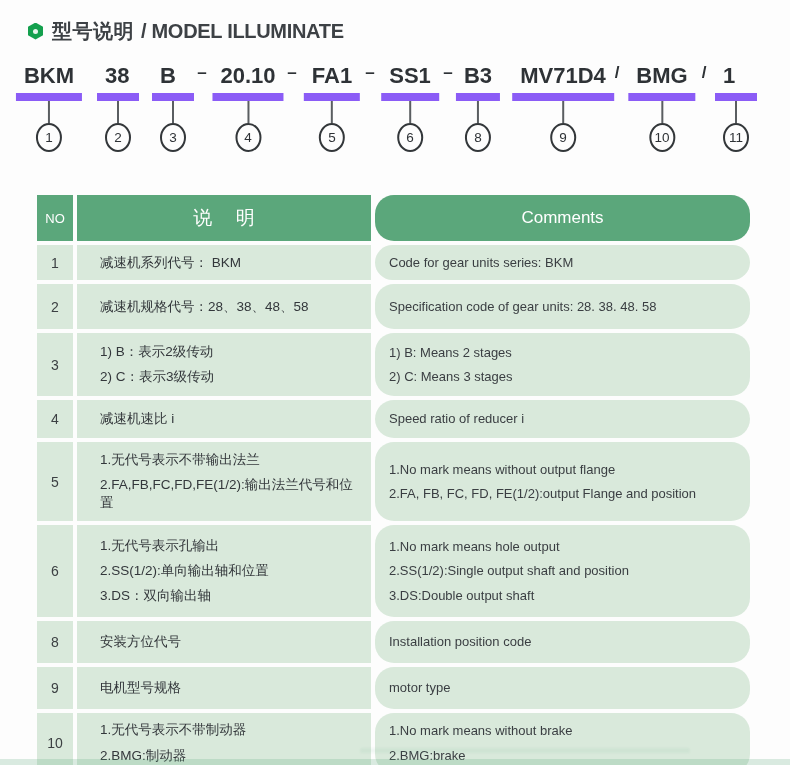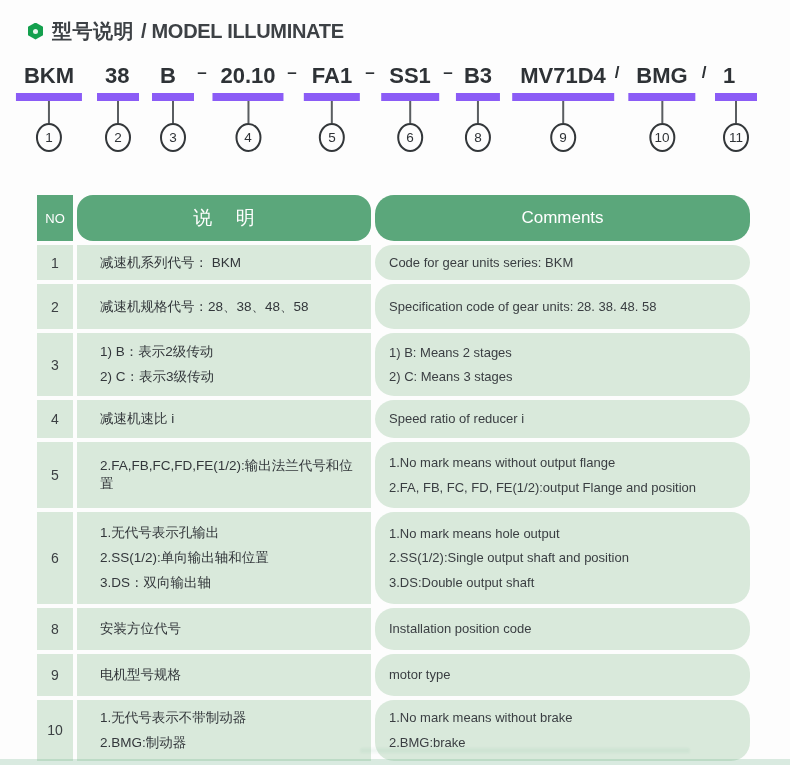--- a/index.html
+++ b/index.html
@@ -82,21 +82,21 @@
     background:var(--row-green,#d9e9db);
     padding:5px 8px 5px 14px;
     font-size:13px;color:#3a3e42;border-radius:19px;
   }
   .cell-line{padding:3.5px 0;line-height:1.35;}
   .header-row .cell{background:var(--header-green,#5ba77b);color:#ffffff;}
   .header-row{height:46px;margin-bottom:4px;}
   .header-row .no-cell{font-size:13px;}
   .header-row .desc-cell{
     align-items:center;justify-content:center;flex-direction:row;
-    font-size:19px;letter-spacing:9px;padding:0 0 0 9px;border-radius:16px;
+    font-size:19px;letter-spacing:9px;padding:0 0 0 9px;
   }
   .header-row .comments-cell{
     align-items:center;justify-content:center;flex-direction:row;
     font-size:17px;padding:0;
   }
 
   
   .artifact-strip{
     position:absolute;left:0;right:0;bottom:0;height:6px;
     background:rgba(91,167,123,0.22);
@@ -219,20 +219,21 @@
           <div class="cell desc-cell">
             <div class="cell-line">减速机速比 i</div>
           </div>
           <div class="cell comments-cell">
             <div class="cell-line">Speed ratio of reducer i</div>
           </div>
         </div>
         <div class="trow" style="min-height: 66px;">
           <div class="cell no-cell">5</div>
           <div class="cell desc-cell">
+            <div class="cell-line">1.无代号表示不带输出法兰</div>
             <div class="cell-line">2.FA,FB,FC,FD,FE(1/2):输出法兰代号和位置</div>
           </div>
           <div class="cell comments-cell">
             <div class="cell-line">1.No mark means without output flange</div>
             <div class="cell-line">2.FA, FB, FC, FD, FE(1/2):output Flange and position</div>
           </div>
         </div>
         <div class="trow" style="min-height: 92px;">
           <div class="cell no-cell">6</div>
           <div class="cell desc-cell">

